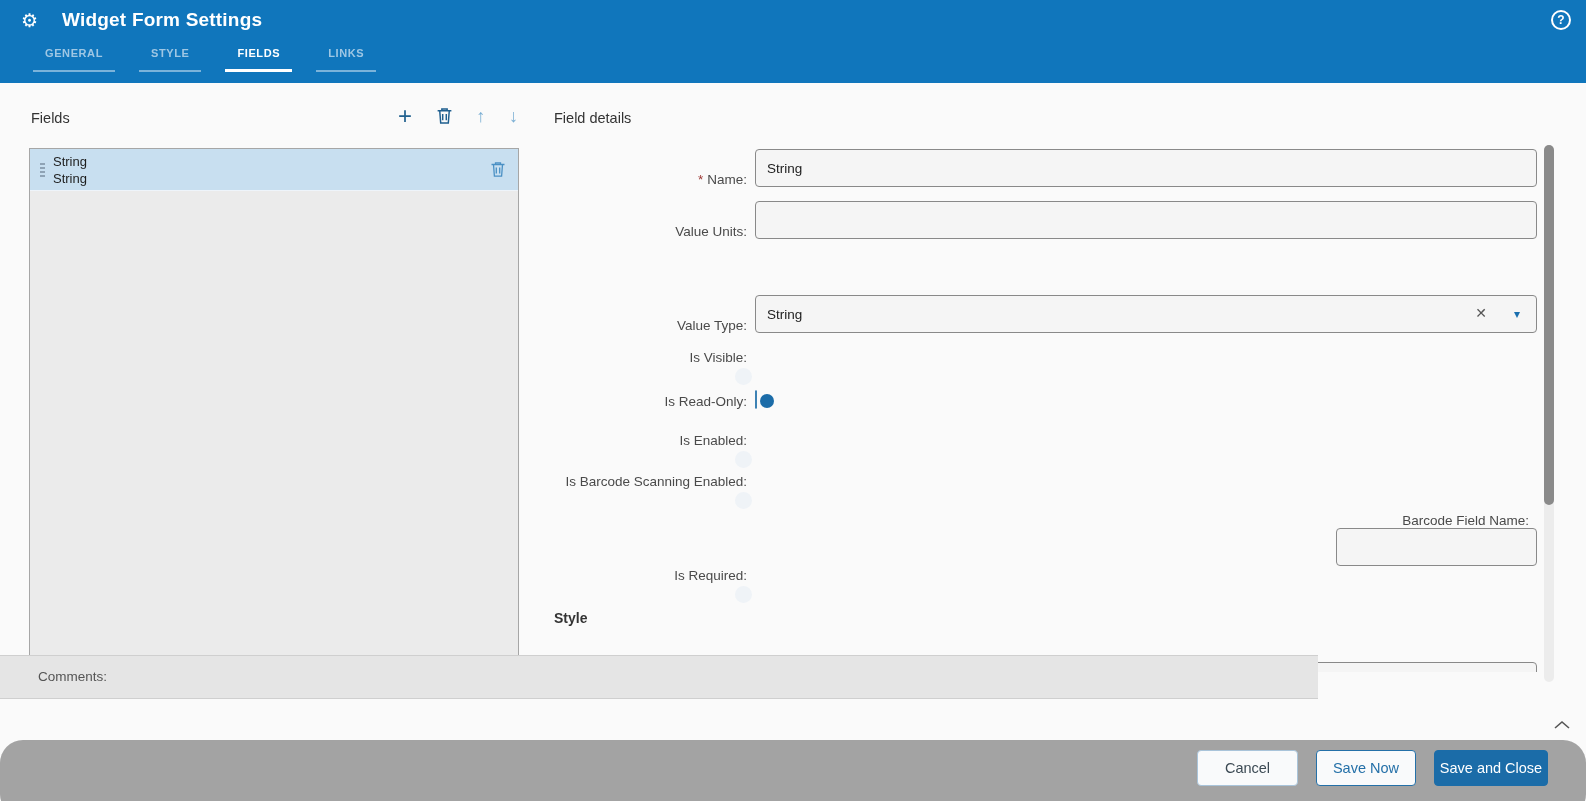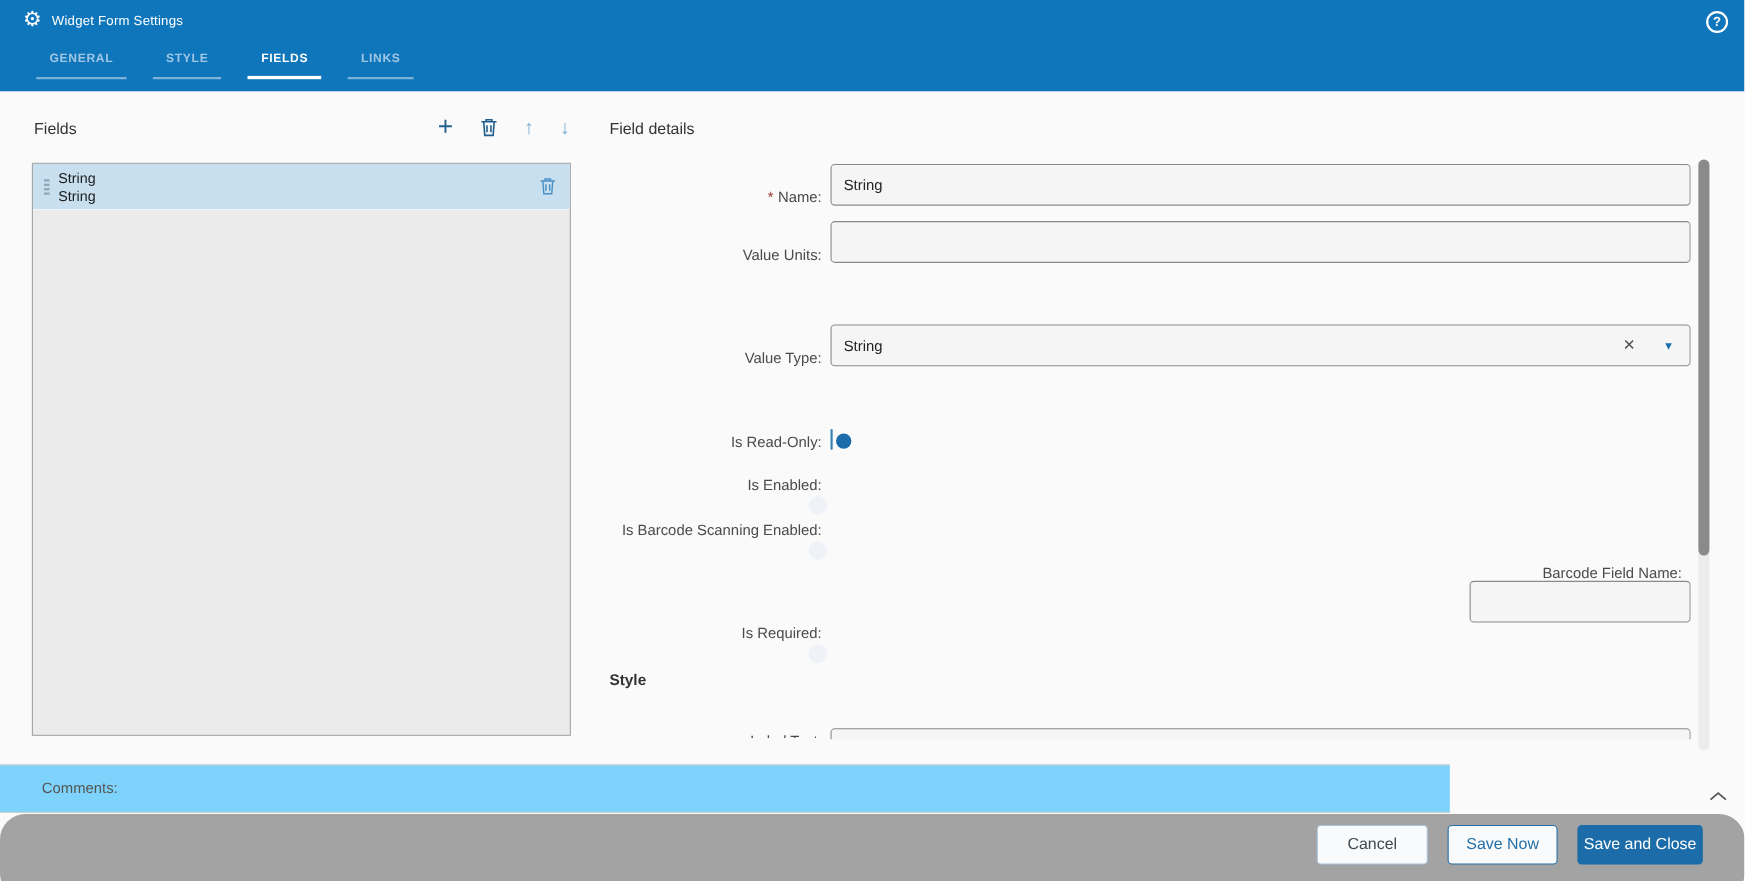--- a/index.html
+++ b/index.html
@@ -3,21 +3,21 @@
 <meta charset="utf-8">
 <style>
   html,body{margin:0;padding:0;background:#fff;}
   .app{position:relative;width:1586px;height:801px;background:#fafafa;
        font-family:"Liberation Sans",sans-serif;overflow:hidden;}
 
   
   .app-header{position:absolute;left:0;top:0;width:100%;height:83px;background:#1076bc;}
   .title-row{position:absolute;left:21px;top:9px;display:flex;align-items:center;gap:9px;color:#fff;}
   .gear{font-size:19px;line-height:19px;}
-  .app-title{font-size:12px;font-weight:400;letter-spacing:.2px;}
+  .app-title{font-size:19px;font-weight:700;letter-spacing:.2px;margin-left:15px;}
   .help-btn{position:absolute;left:1551px;top:10px;width:16px;height:16px;border:2px solid #fff;
             border-radius:50%;color:#fff;font-weight:bold;font-size:12px;display:flex;
             align-items:center;justify-content:center;cursor:pointer;}
   .tabs{position:absolute;left:33px;top:47px;display:flex;gap:24px;}
   .tab{padding:0 12px 11px;font-size:11px;font-weight:600;letter-spacing:.6px;color:#9fc7e4;
        border-bottom:2px solid rgba(255,255,255,.45);text-align:center;cursor:pointer;}
   .tab.active{color:#fff;border-bottom:3px solid #fff;padding-bottom:10px;}
 
   
   .fields-title{position:absolute;left:31px;top:110px;font-size:14.5px;color:#333;}
@@ -58,21 +58,21 @@
                      border-radius:50%;background:#1b6ca8;}
   .style-heading{position:absolute;left:0;top:505px;font-size:14px;font-weight:bold;color:#333;}
   .clipped-label-wrap{height:6px;overflow:hidden;align-self:flex-start;margin-top:10px;
                       width:201px;text-align:right;padding-right:8px;box-sizing:border-box;}
 
   
   .vscroll{position:absolute;left:1544px;top:145px;width:10px;height:537px;background:#ececec;border-radius:5px;}
   .vscroll-thumb{position:absolute;left:0;top:0;width:10px;height:360px;background:#8a8a8a;border-radius:5px;cursor:pointer;}
 
   
-  .comments{position:absolute;left:0;top:695px;width:1318px;height:44px;background:#7dd3fc;
+  .comments{position:absolute;left:0;top:655px;width:1318px;height:44px;background:#e5e5e5;
             border-top:1px solid #cfcfcf;border-bottom:1px solid #cfcfcf;box-sizing:border-box;}
   .comments-label{position:absolute;left:38px;top:13px;font-size:13.5px;color:#555;}
   .collapse{position:absolute;left:1553px;top:716px;cursor:pointer;}
 
   
   .footer{position:absolute;left:0;top:740px;width:1586px;height:77px;background:#a3a3a3;border-radius:23px;}
   .footer-buttons{position:absolute;right:38px;top:10px;display:flex;gap:18px;}
   .btn{height:36px;border-radius:4px;font-size:14.5px;display:flex;align-items:center;
        justify-content:center;box-sizing:border-box;cursor:pointer;
        font-family:"Liberation Sans",sans-serif;}
@@ -147,20 +147,24 @@
 
     <div class="frow" style="top:190px;">
       <span class="flabel">Value Type:</span>
       <span class="fctrl">
         <input type="text" value="String" style="">
         <span class="clear-x">✕</span>
         <span class="caret">▾</span>
       </span>
     </div>
 
+    <div class="frow" style="top:245px;">
+      <span class="flabel">Is Visible:</span>
+      <span class="fctrl"><span class="toggle on"></span></span>
+    </div>
 
     <div class="frow" style="top:286px;">
       <span class="flabel">Is Read-Only:</span>
       <span class="fctrl"><span class="toggle off"></span></span>
     </div>
 
     <div class="frow" style="top:328px;">
       <span class="flabel">Is Enabled:</span>
       <span class="fctrl"><span class="toggle on"></span></span>
     </div>

